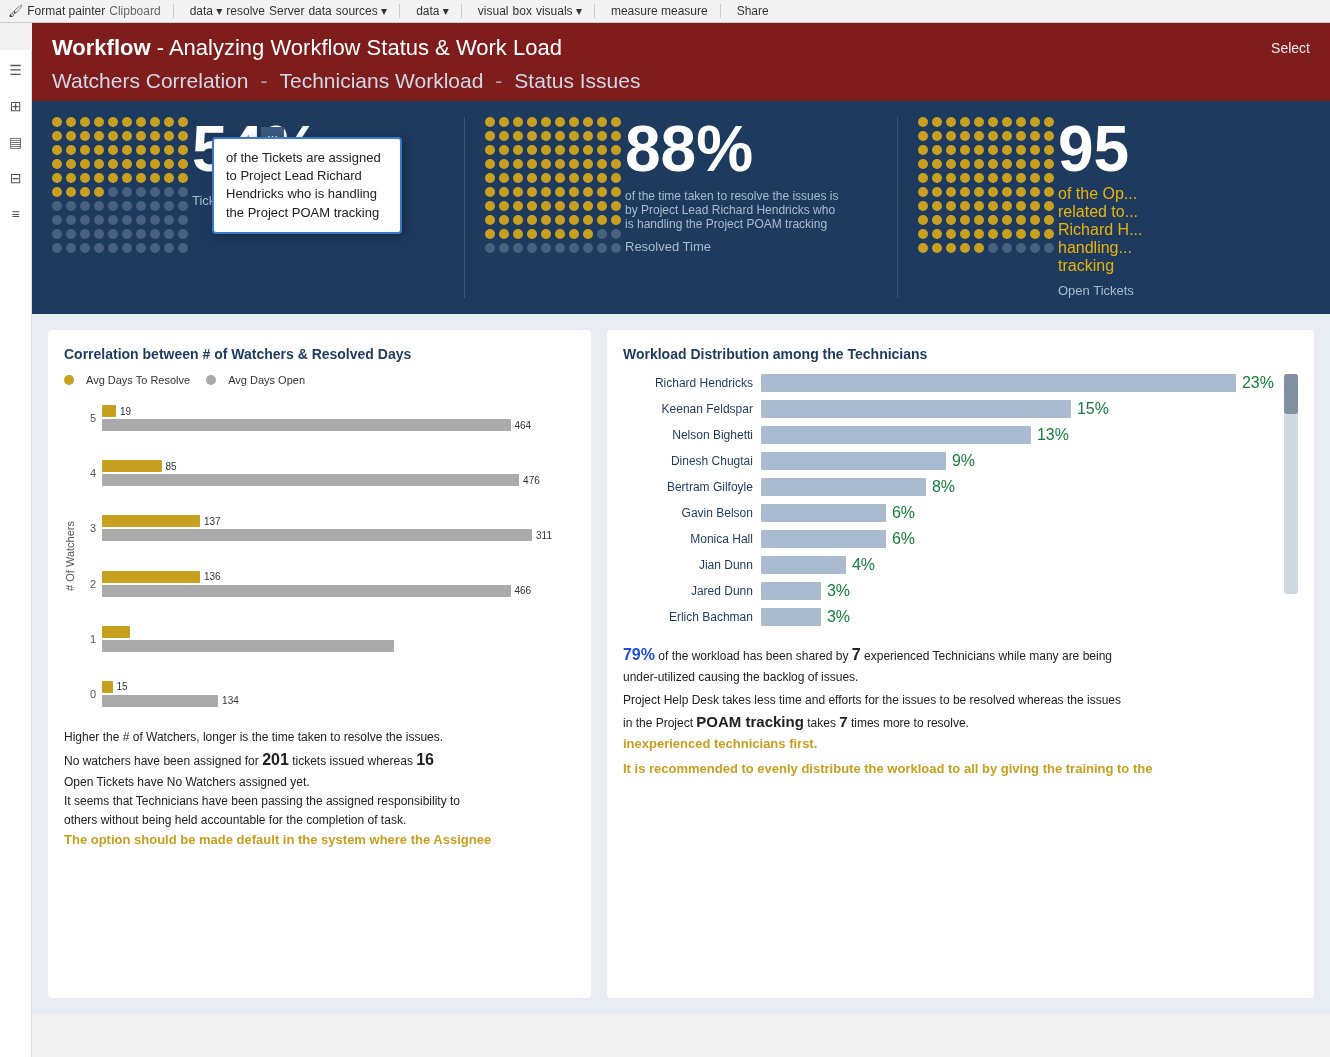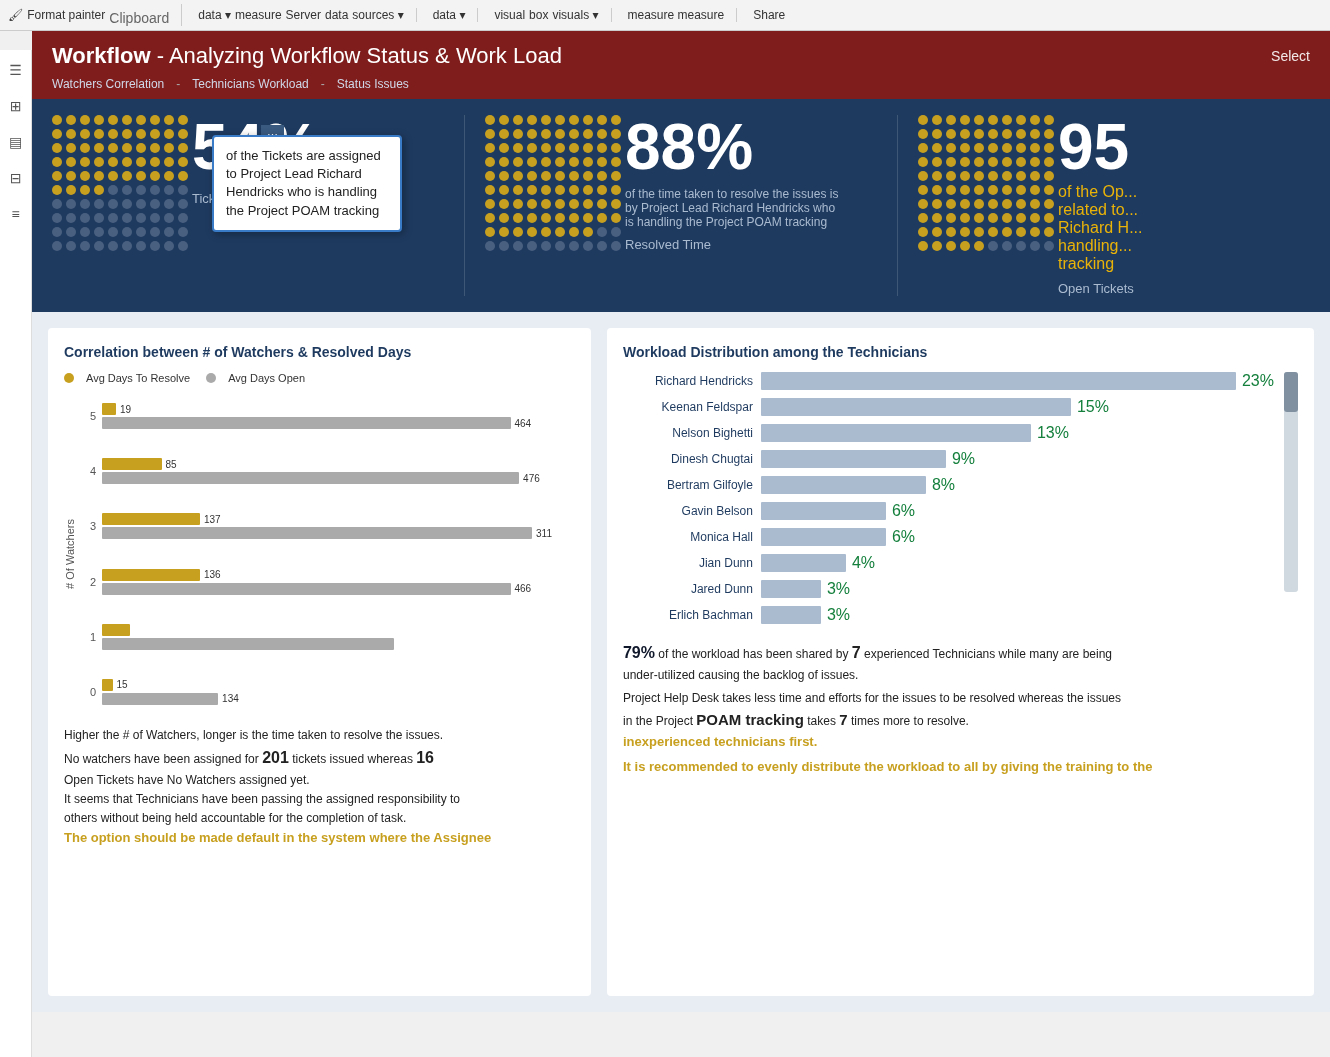--- a/index.html
+++ b/index.html
@@ -11,21 +11,21 @@
       border-bottom: 1px solid #ccc;
       padding: 4px 8px;
       display: flex;
       align-items: center;
       gap: 16px;
       font-size: 12px;
       color: #333;
     }
     .toolbar-item { display: flex; align-items: center; gap: 4px; cursor: pointer; }
     .toolbar-section { display: flex; align-items: center; gap: 4px; border-right: 1px solid #ccc; padding-right: 12px; }
-    .toolbar-section-label { color: #666; font-size: 14px; margin-top: 6px; }
+    .toolbar-section-label { color: #666; font-size: 12px; margin-top: 0; }
 
     
     .left-sidebar {
       position: absolute;
       left: 0; top: 50px;
       width: 32px;
       background: #fff;
       border-right: 1px solid #ddd;
       display: flex;
       flex-direction: column;
@@ -57,21 +57,21 @@
     .header-title {
       font-size: 22px;
       font-weight: 300;
     }
     .header-title strong { font-weight: 700; }
     .header-select { color: white; font-size: 14px; opacity: 0.9; }
     .header-nav {
       display: flex;
       align-items: center;
       gap: 12px;
-      font-size: 12px;
+      font-size: 21px;
       padding-bottom: 8px;
       margin-top: 8px;
     }
     .header-nav-item { color: #d0d8e8; cursor: pointer; }
     .header-nav-sep { color: #aaa; }
 
     
     .kpi-banner {
       background: #1e3a5f;
       padding: 16px 20px;
@@ -308,21 +308,21 @@
 <div class="toolbar">
   <div class="toolbar-section">
     <div class="toolbar-item">
       <span>🖌</span>
       <span>Format painter</span>
     </div>
     <div class="toolbar-section-label">Clipboard</div>
   </div>
   <div class="toolbar-section">
     <span class="toolbar-item">data ▾</span>
-    <span class="toolbar-item">measure</span>
+    <span class="toolbar-item">resolve</span>
     <span class="toolbar-item">Server</span>
     <span class="toolbar-item">data</span>
     <span class="toolbar-item">sources ▾</span>
   </div>
   <div class="toolbar-section">
     <span class="toolbar-item">data ▾</span>
   </div>
   <div class="toolbar-section">
     <span class="toolbar-item">visual</span>
     <span class="toolbar-item">box</span>
@@ -892,21 +892,21 @@
               </div>
             </div>
         </div>
         <div class="workload-scrollbar" style="width:14px;background:#d0d8e0;margin-left:6px;border-radius:3px;position:relative;height:220px;">
           <div class="scrollbar-thumb" style="width:14px;height:40px;background:#8090a0;border-radius:3px;position:absolute;top:0;"></div>
         </div>
       </div>
 
       <div class="bottom-text" style="margin-top:16px;">
         <p>
-          <span class="num-big" style="font-size:16px;font-weight:700;color:#0f172a;">79%</span>
+          <span class="num-big" style="font-size:16px;font-weight:700;color:#1d4ed8;">79%</span>
           <span> of the workload has been shared by </span>
           <span class="num-big" style="font-size:16px;font-weight:700;">7</span>
           <span> experienced Technicians while many are being</span>
         </p>
         <p>under-utilized causing the backlog of issues.</p>
         <p style="margin-top:4px;">Project Help Desk takes less time and efforts for the issues to be resolved whereas the issues</p>
         <p>in the Project <span class="bold-large">POAM tracking</span> takes <span class="bold-large">7</span> times more to resolve.</p>
         <p class="highlight">inexperienced technicians first.</p>
         <p class="highlight" style="margin-top:4px;">It is recommended to evenly distribute the workload to all by giving the training to the</p>
       </div>

